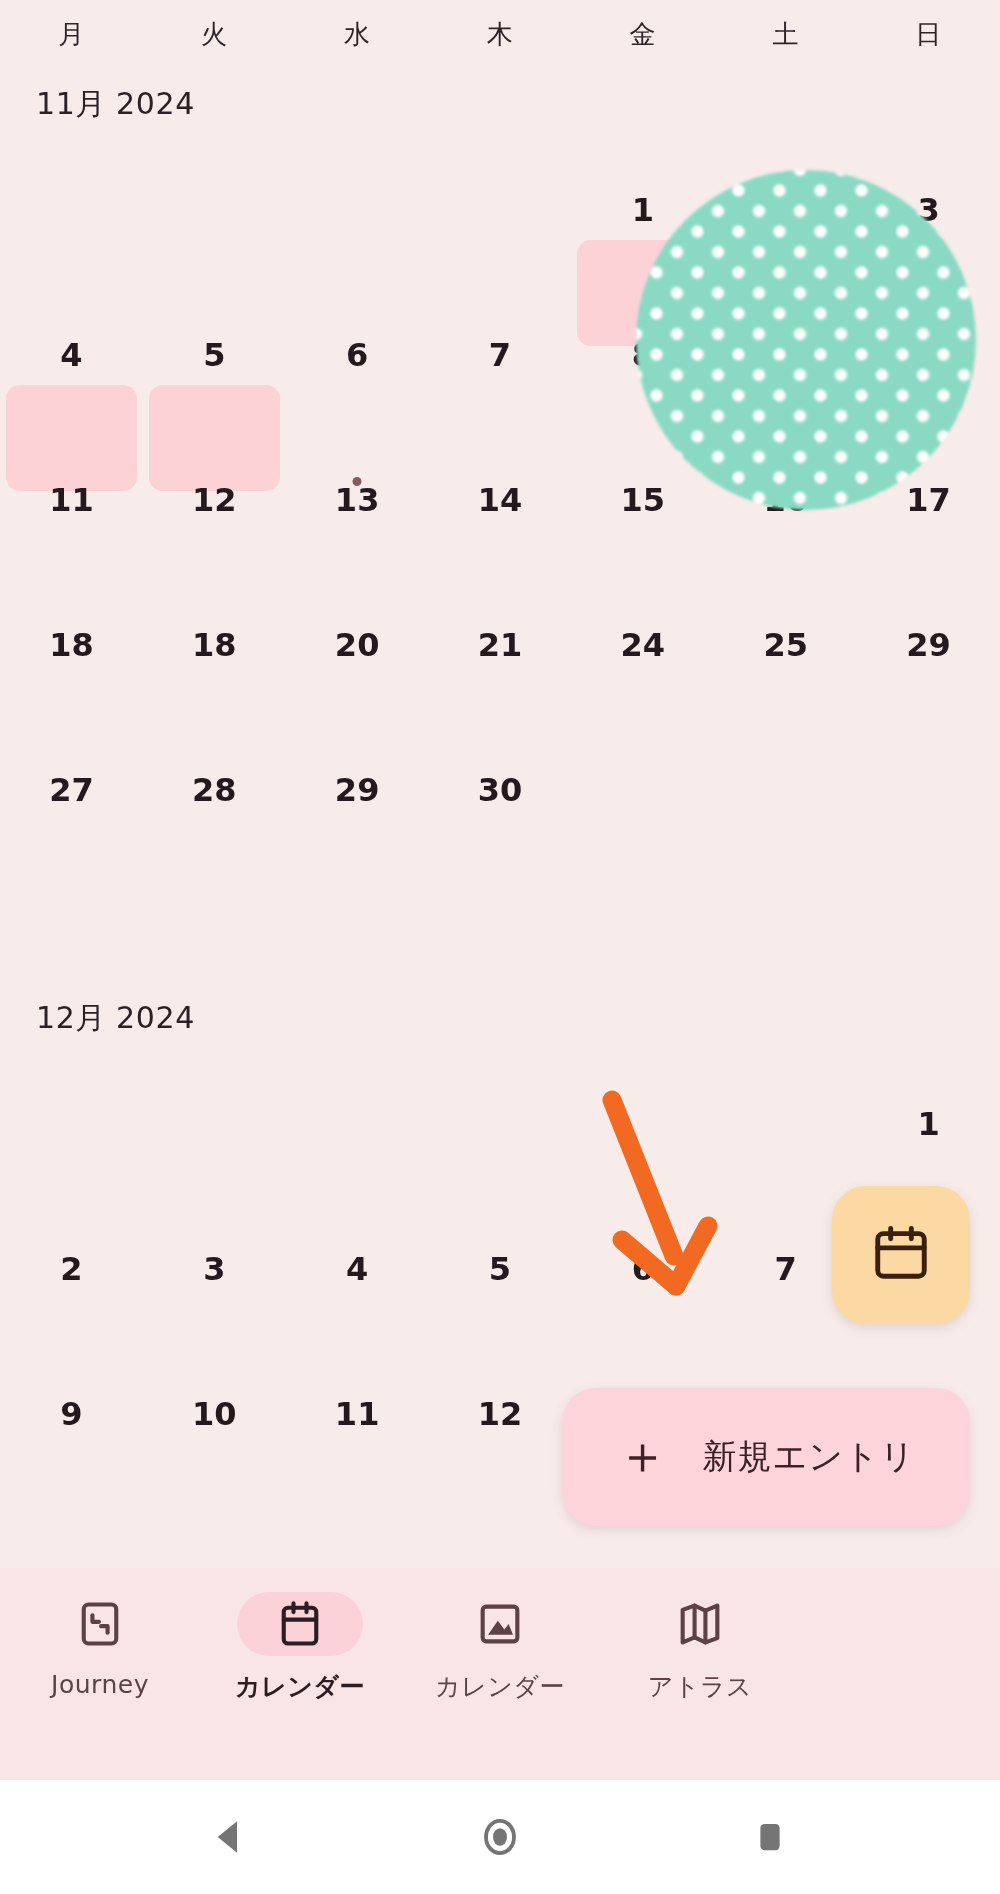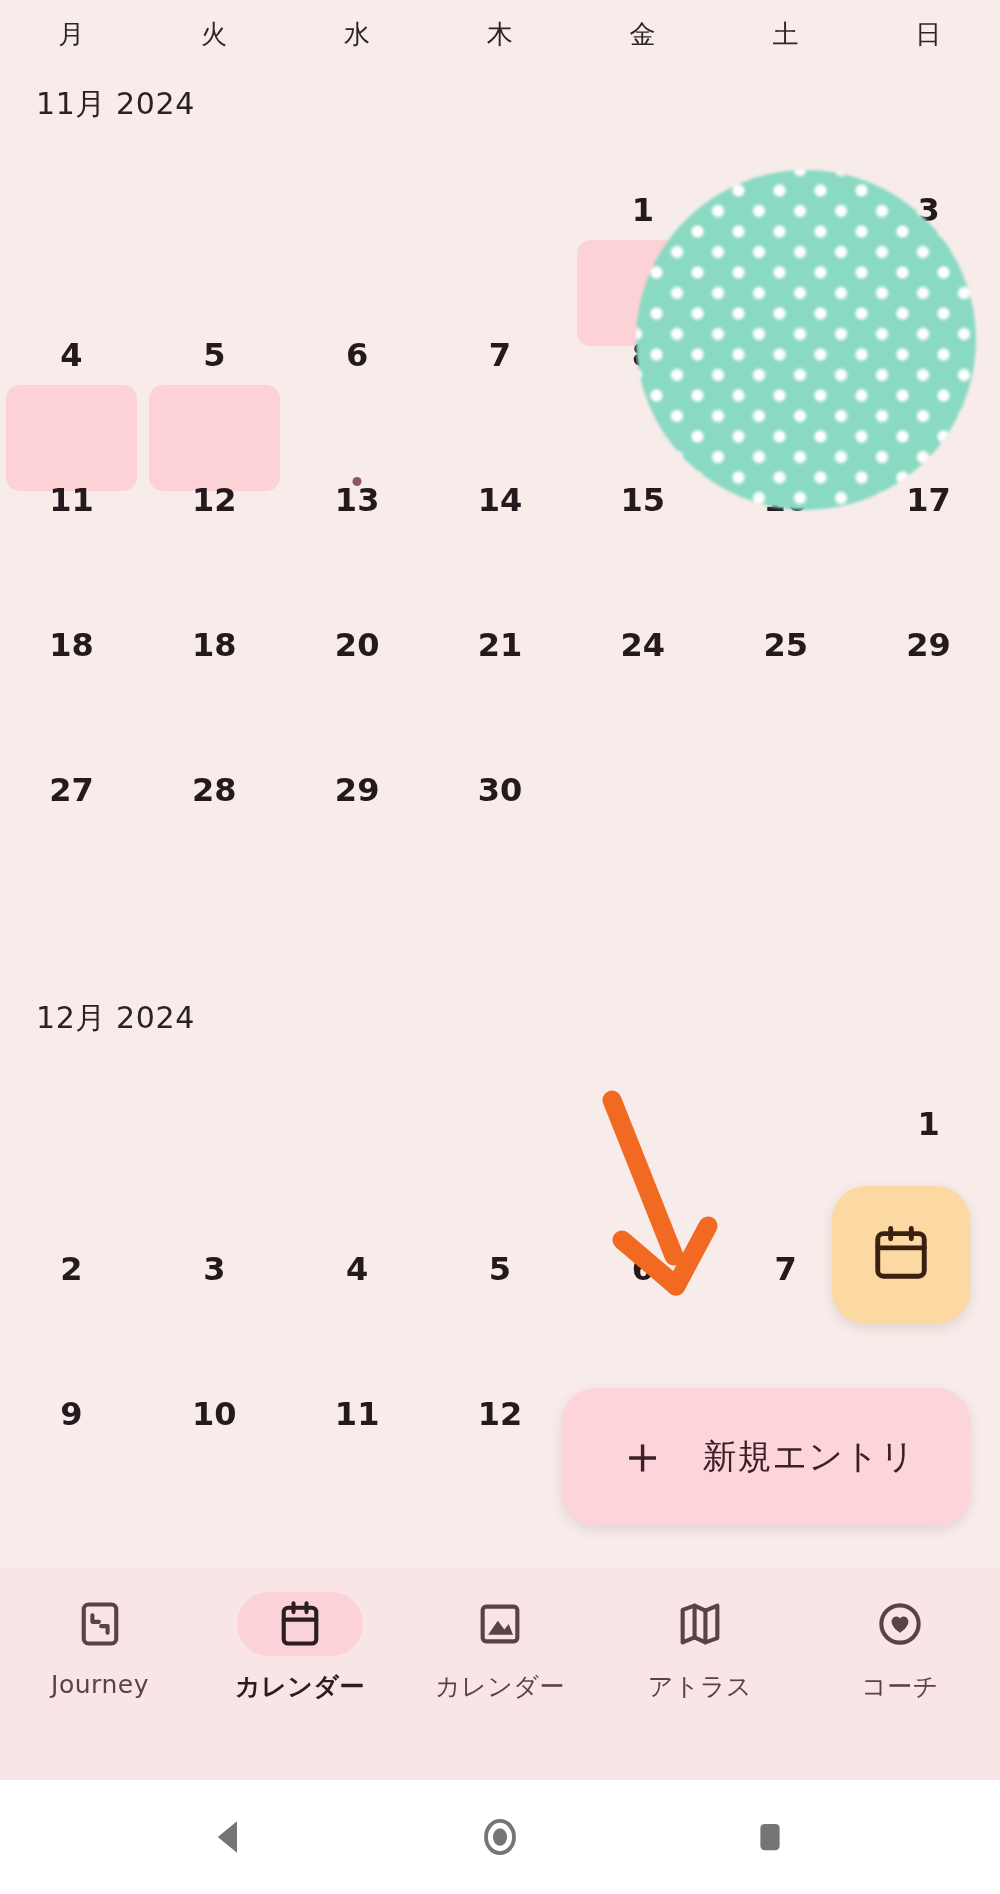--- a/index.html
+++ b/index.html
@@ -460,29 +460,20 @@
       <div class="tab">
         <div class="tab-icon-wrap">
           <svg width="52" height="52" viewBox="0 0 24 24" fill="none" stroke="#5c4247" stroke-width="1.9" stroke-linecap="round" stroke-linejoin="round">
             <path d="M4 5.5 L9.5 3.5 L14.5 5.8 L20 3.5 L20 18.5 L14.5 20.5 L9.5 18.2 L4 20.5 Z"></path>
             <line x1="9.5" y1="3.5" x2="9.5" y2="18.2"></line>
             <line x1="14.5" y1="5.8" x2="14.5" y2="20.5"></line>
           </svg>
         </div>
         <div class="tab-label">アトラス</div>
       </div>
-      <div class="tab">
-        <div class="tab-icon-wrap">
-          <svg width="52" height="52" viewBox="0 0 24 24" fill="none" stroke="#5c4247" stroke-width="1.9" stroke-linecap="round" stroke-linejoin="round">
-            <circle cx="12" cy="12" r="8.6"></circle>
-            <path d="M12 16.1 C12 16.1 8.1 13.6 8.1 11 C8.1 9.5 9.2 8.5 10.4 8.5 C11.2 8.5 11.8 9 12 9.5 C12.2 9 12.8 8.5 13.6 8.5 C14.8 8.5 15.9 9.5 15.9 11 C15.9 13.6 12 16.1 12 16.1 Z" fill="#5c4247" stroke="none"></path>
-          </svg>
-        </div>
-        <div class="tab-label">コーチ</div>
-      </div>
     </div>
 
   <div class="sysnav">
     <div class="sysnav-btn">
       <svg width="42" height="42" viewBox="0 0 24 24">
           <polygon points="16,3 16,21 5,12" fill="#757575"></polygon>
         </svg>
     </div>
     <div class="sysnav-btn">
       <svg width="42" height="42" viewBox="0 0 24 24">

